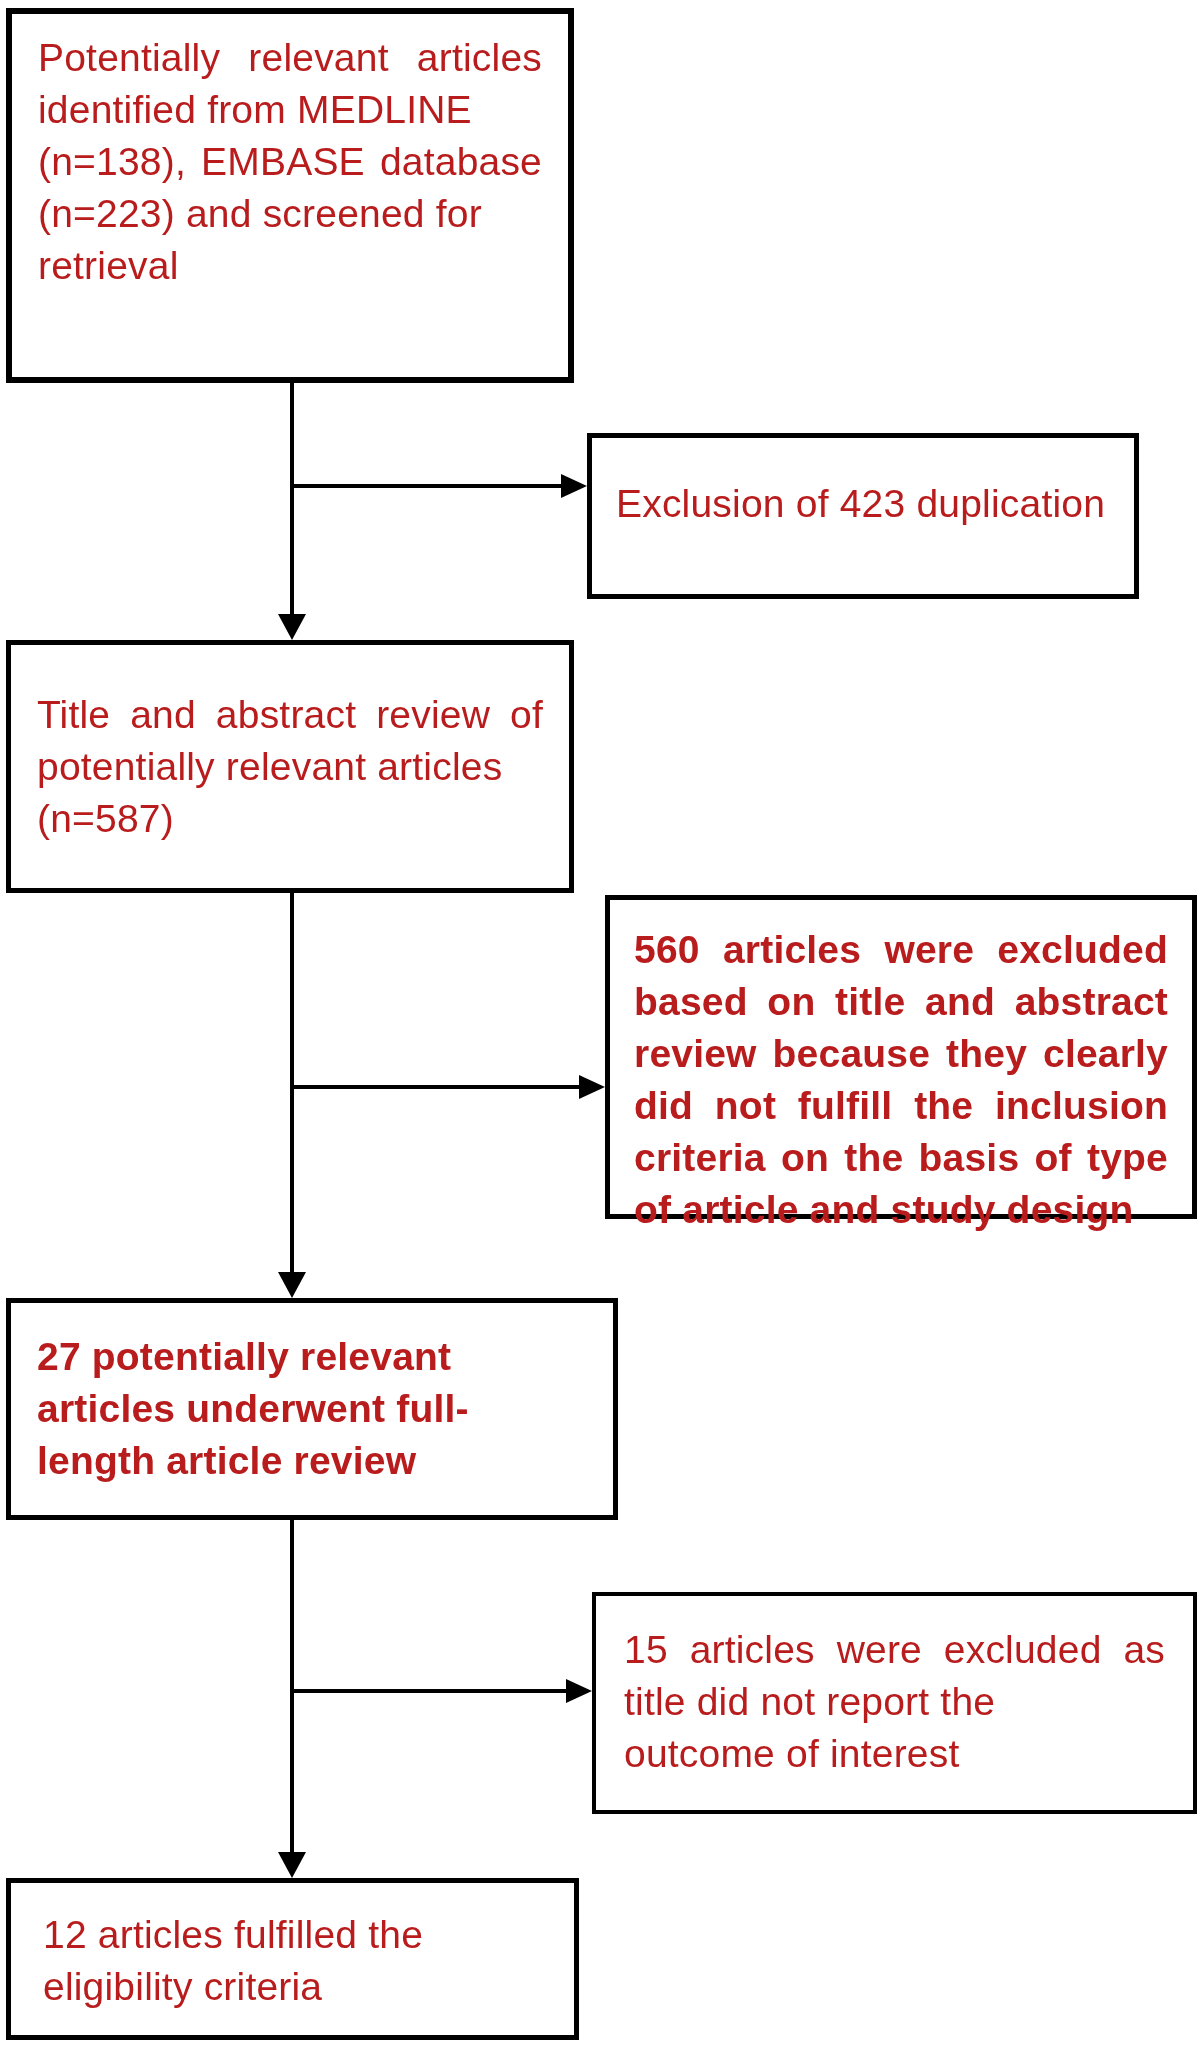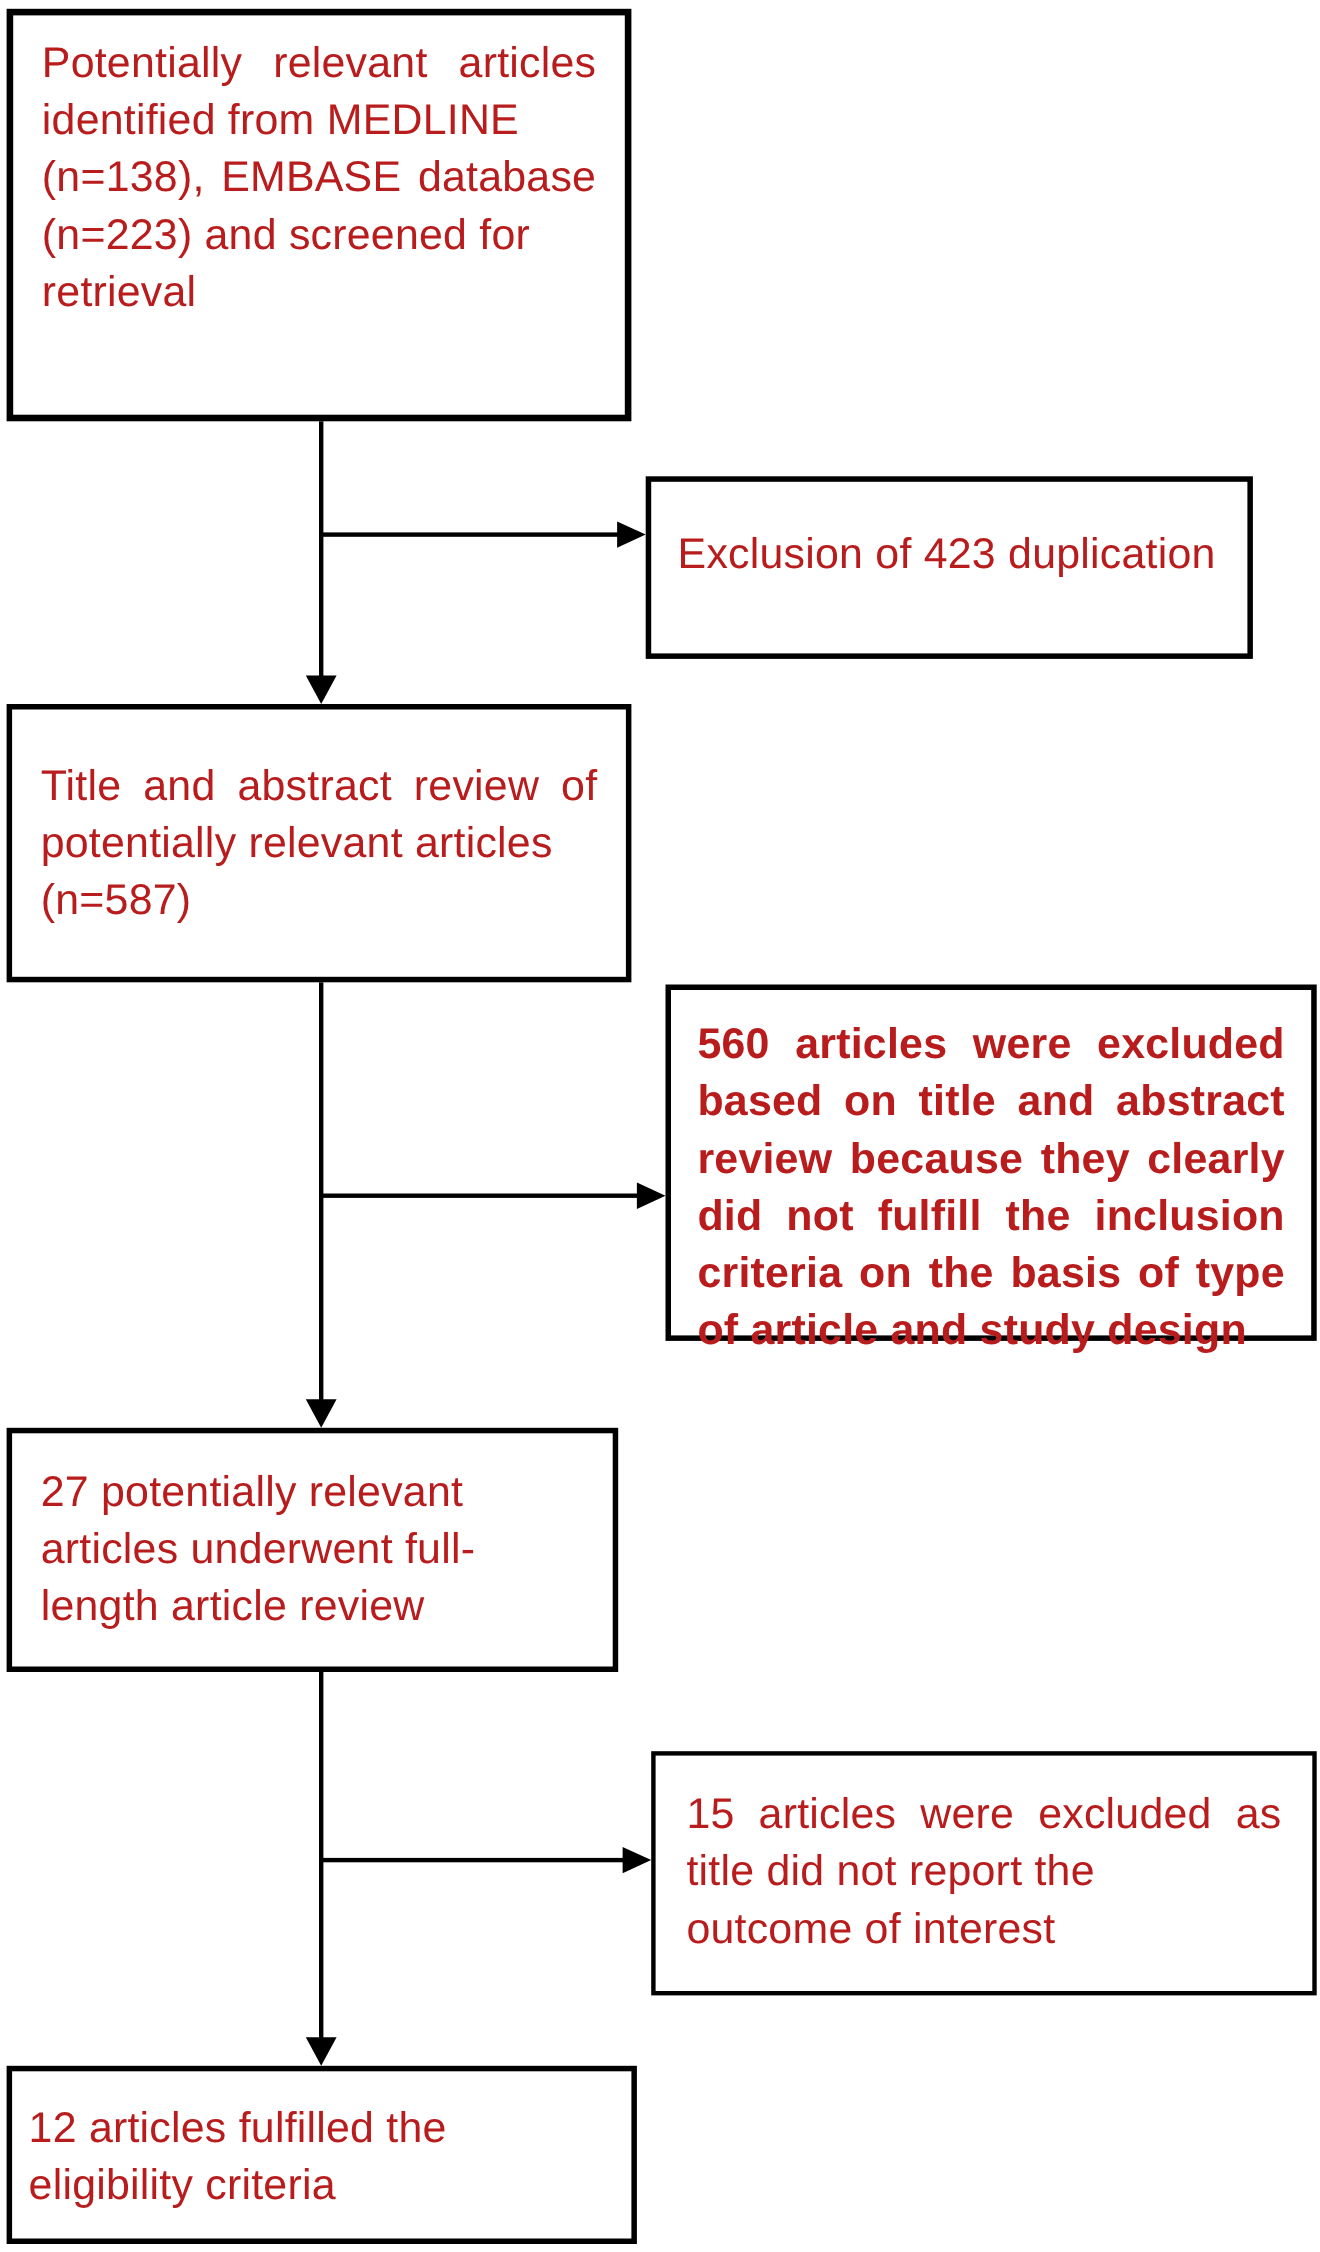--- a/index.html
+++ b/index.html
@@ -26,23 +26,23 @@
     line-height: 52px;
     letter-spacing: 0.2px;
   }
   .tline { text-align: left; }
   .tline.j { text-align: justify; text-align-last: justify; }
 
   #box-identified   { left: 6px;   top: 8px;    width: 568px; height: 375px; border-width: 6px; padding: 18px 26px 0 26px; }
   #box-duplication  { left: 587px; top: 433px;  width: 552px; height: 166px; padding: 40px 26px 0 24px; }
   #box-titleabs     { left: 6px;   top: 640px;  width: 568px; height: 253px; padding: 44px 26px 0 26px; }
   #box-excl-titleabs{ left: 605px; top: 895px;  width: 592px; height: 324px; padding: 24px 24px 0 24px; font-weight: bold; }
-  #box-fulllength   { left: 6px;   top: 1298px; width: 556px; height: 222px; padding: 28px 26px 0 26px; }
+  #box-fulllength   { left: 6px;   top: 1298px; width: 612px; height: 222px; padding: 28px 26px 0 26px; font-weight: bold; }
   #box-excl-outcome { left: 592px; top: 1592px; width: 605px; height: 222px; border-width: 4px; padding: 28px 28px 0 28px; }
-  #box-eligible     { left: 6px;   top: 1878px; width: 573px; height: 162px; padding: 26px 26px 0 15px; }
+  #box-eligible     { left: 6px;   top: 1878px; width: 573px; height: 162px; padding: 26px 26px 0 32px; }
 
   
   .vline, .hline {
     position: absolute;
     background: #000000;
   }
   #v1 { left: 290px; top: 383px;  width: 4px; height: 233px; }
   #v2 { left: 290px; top: 893px;  width: 4px; height: 381px; }
   #v3 { left: 290px; top: 1520px; width: 4px; height: 334px; }
   #h1 { left: 292px; top: 484px;  width: 271px; height: 4px; }

